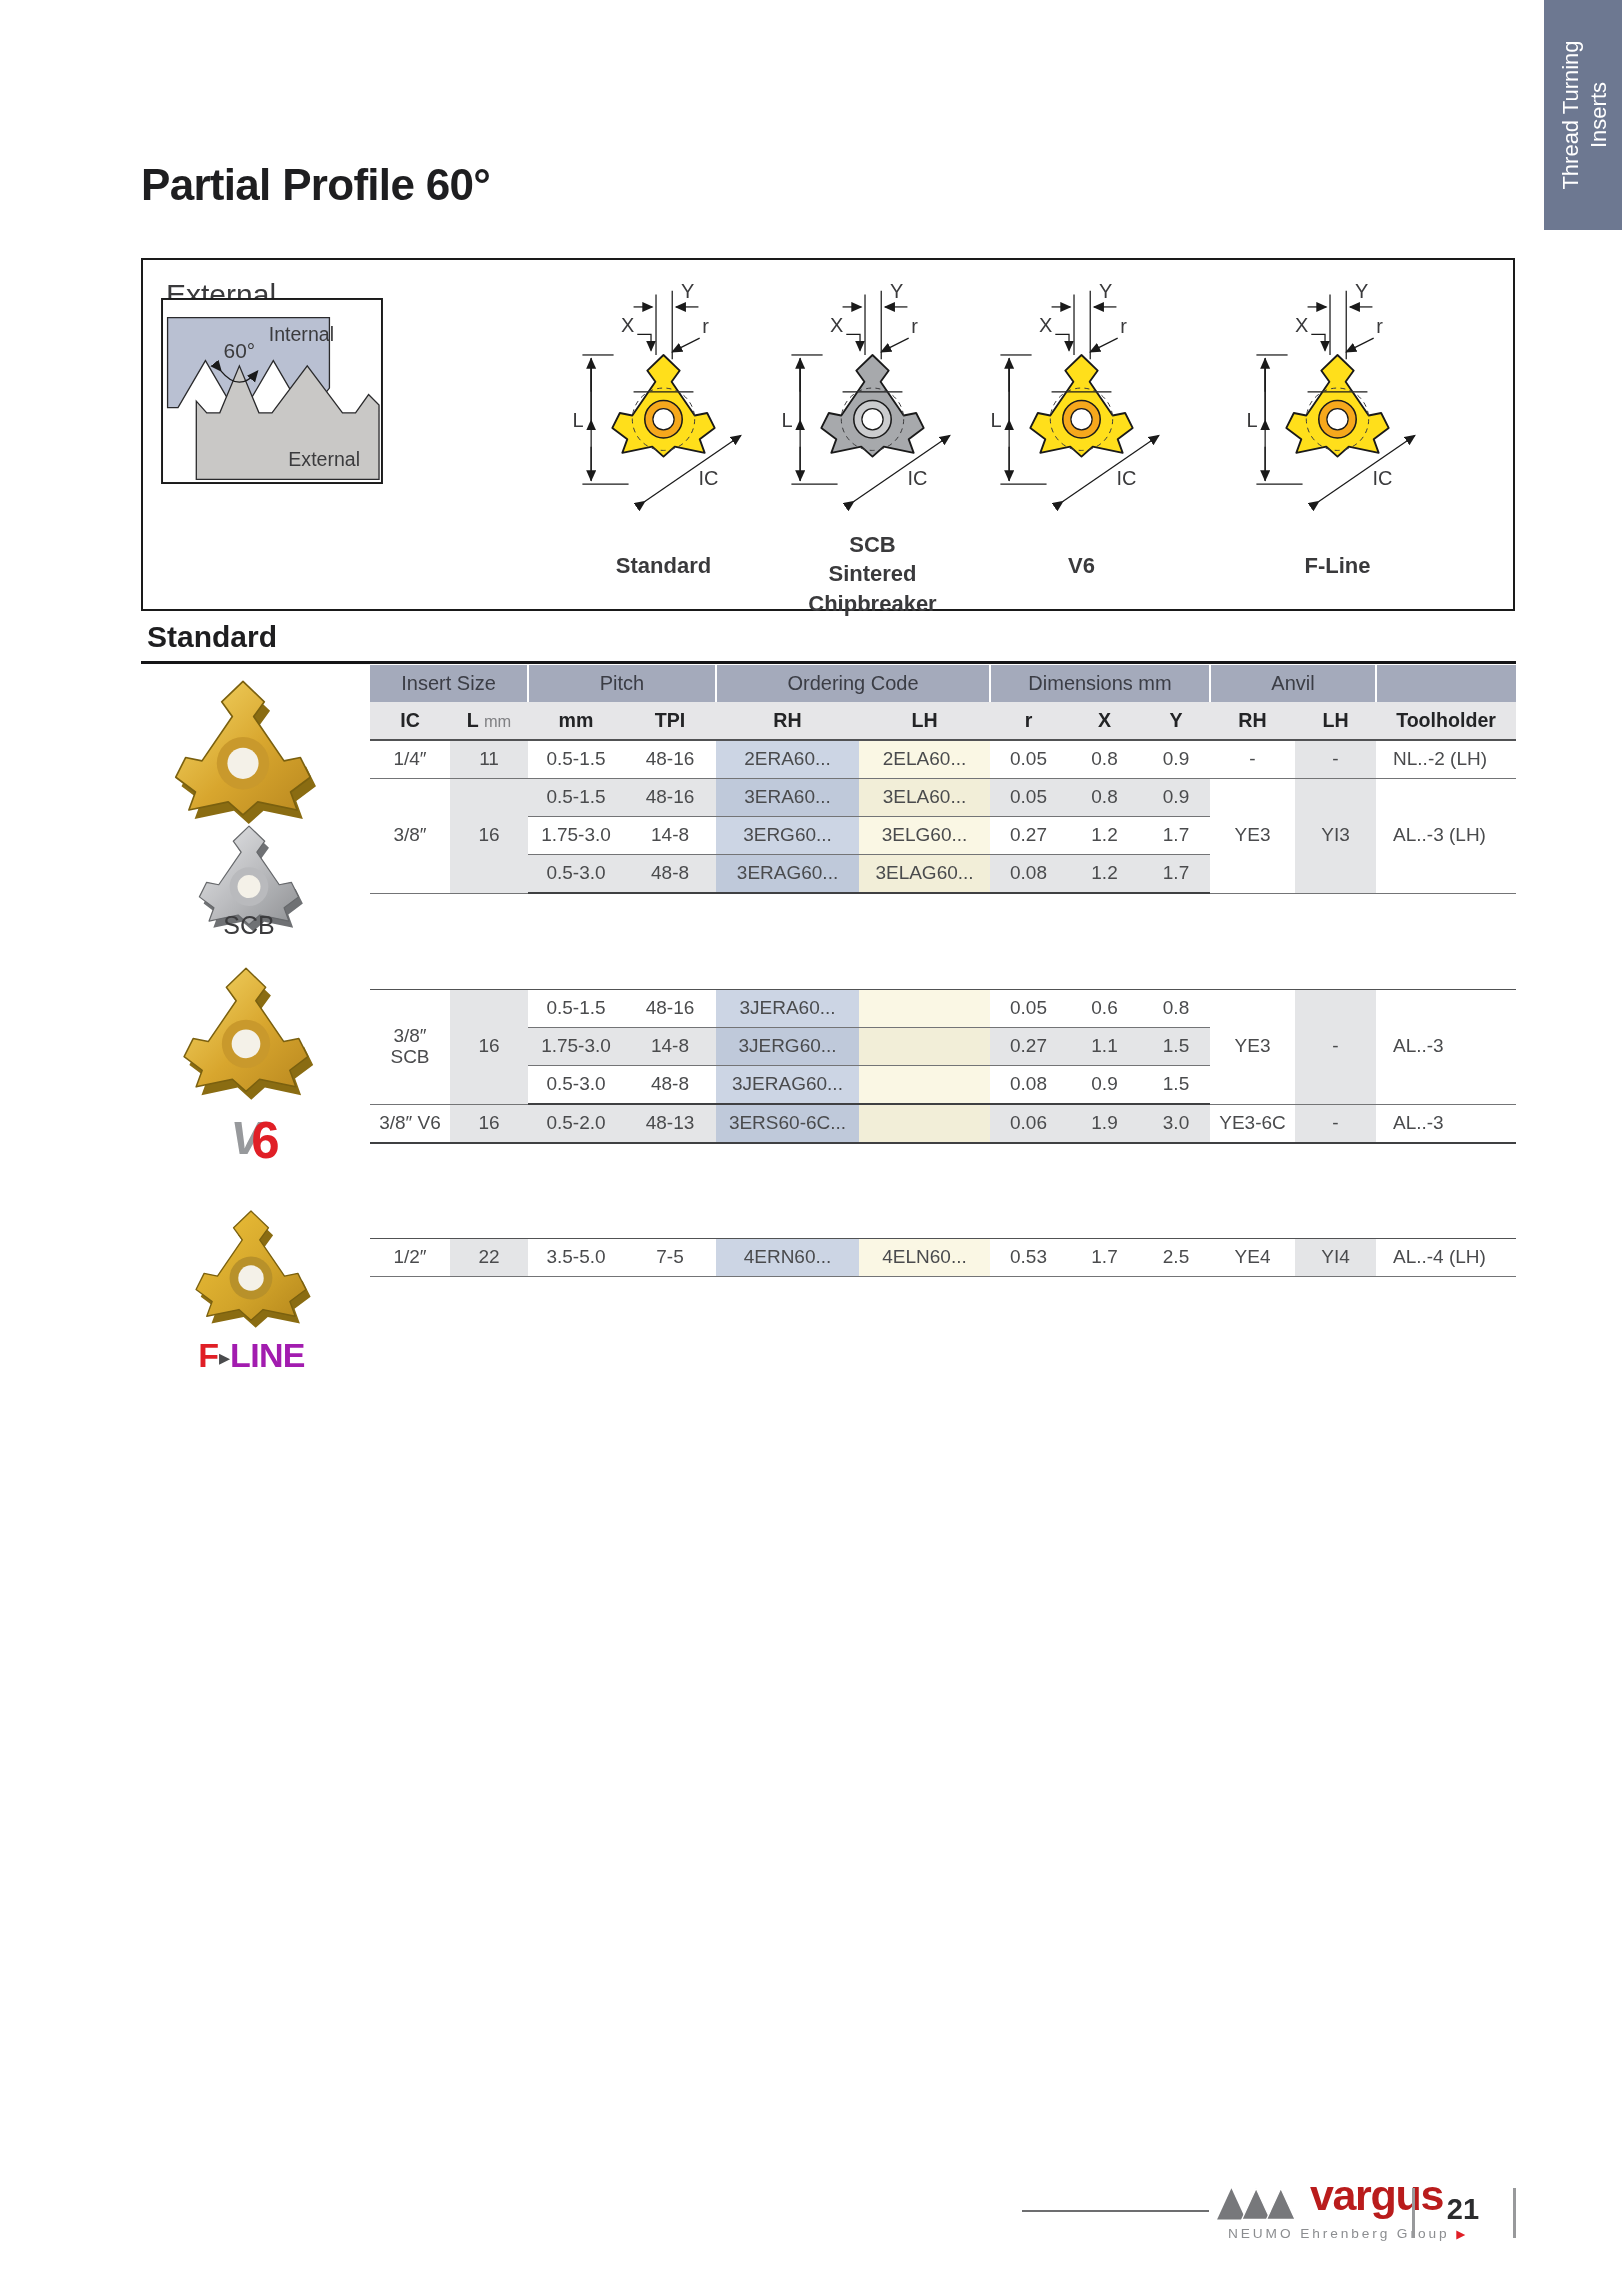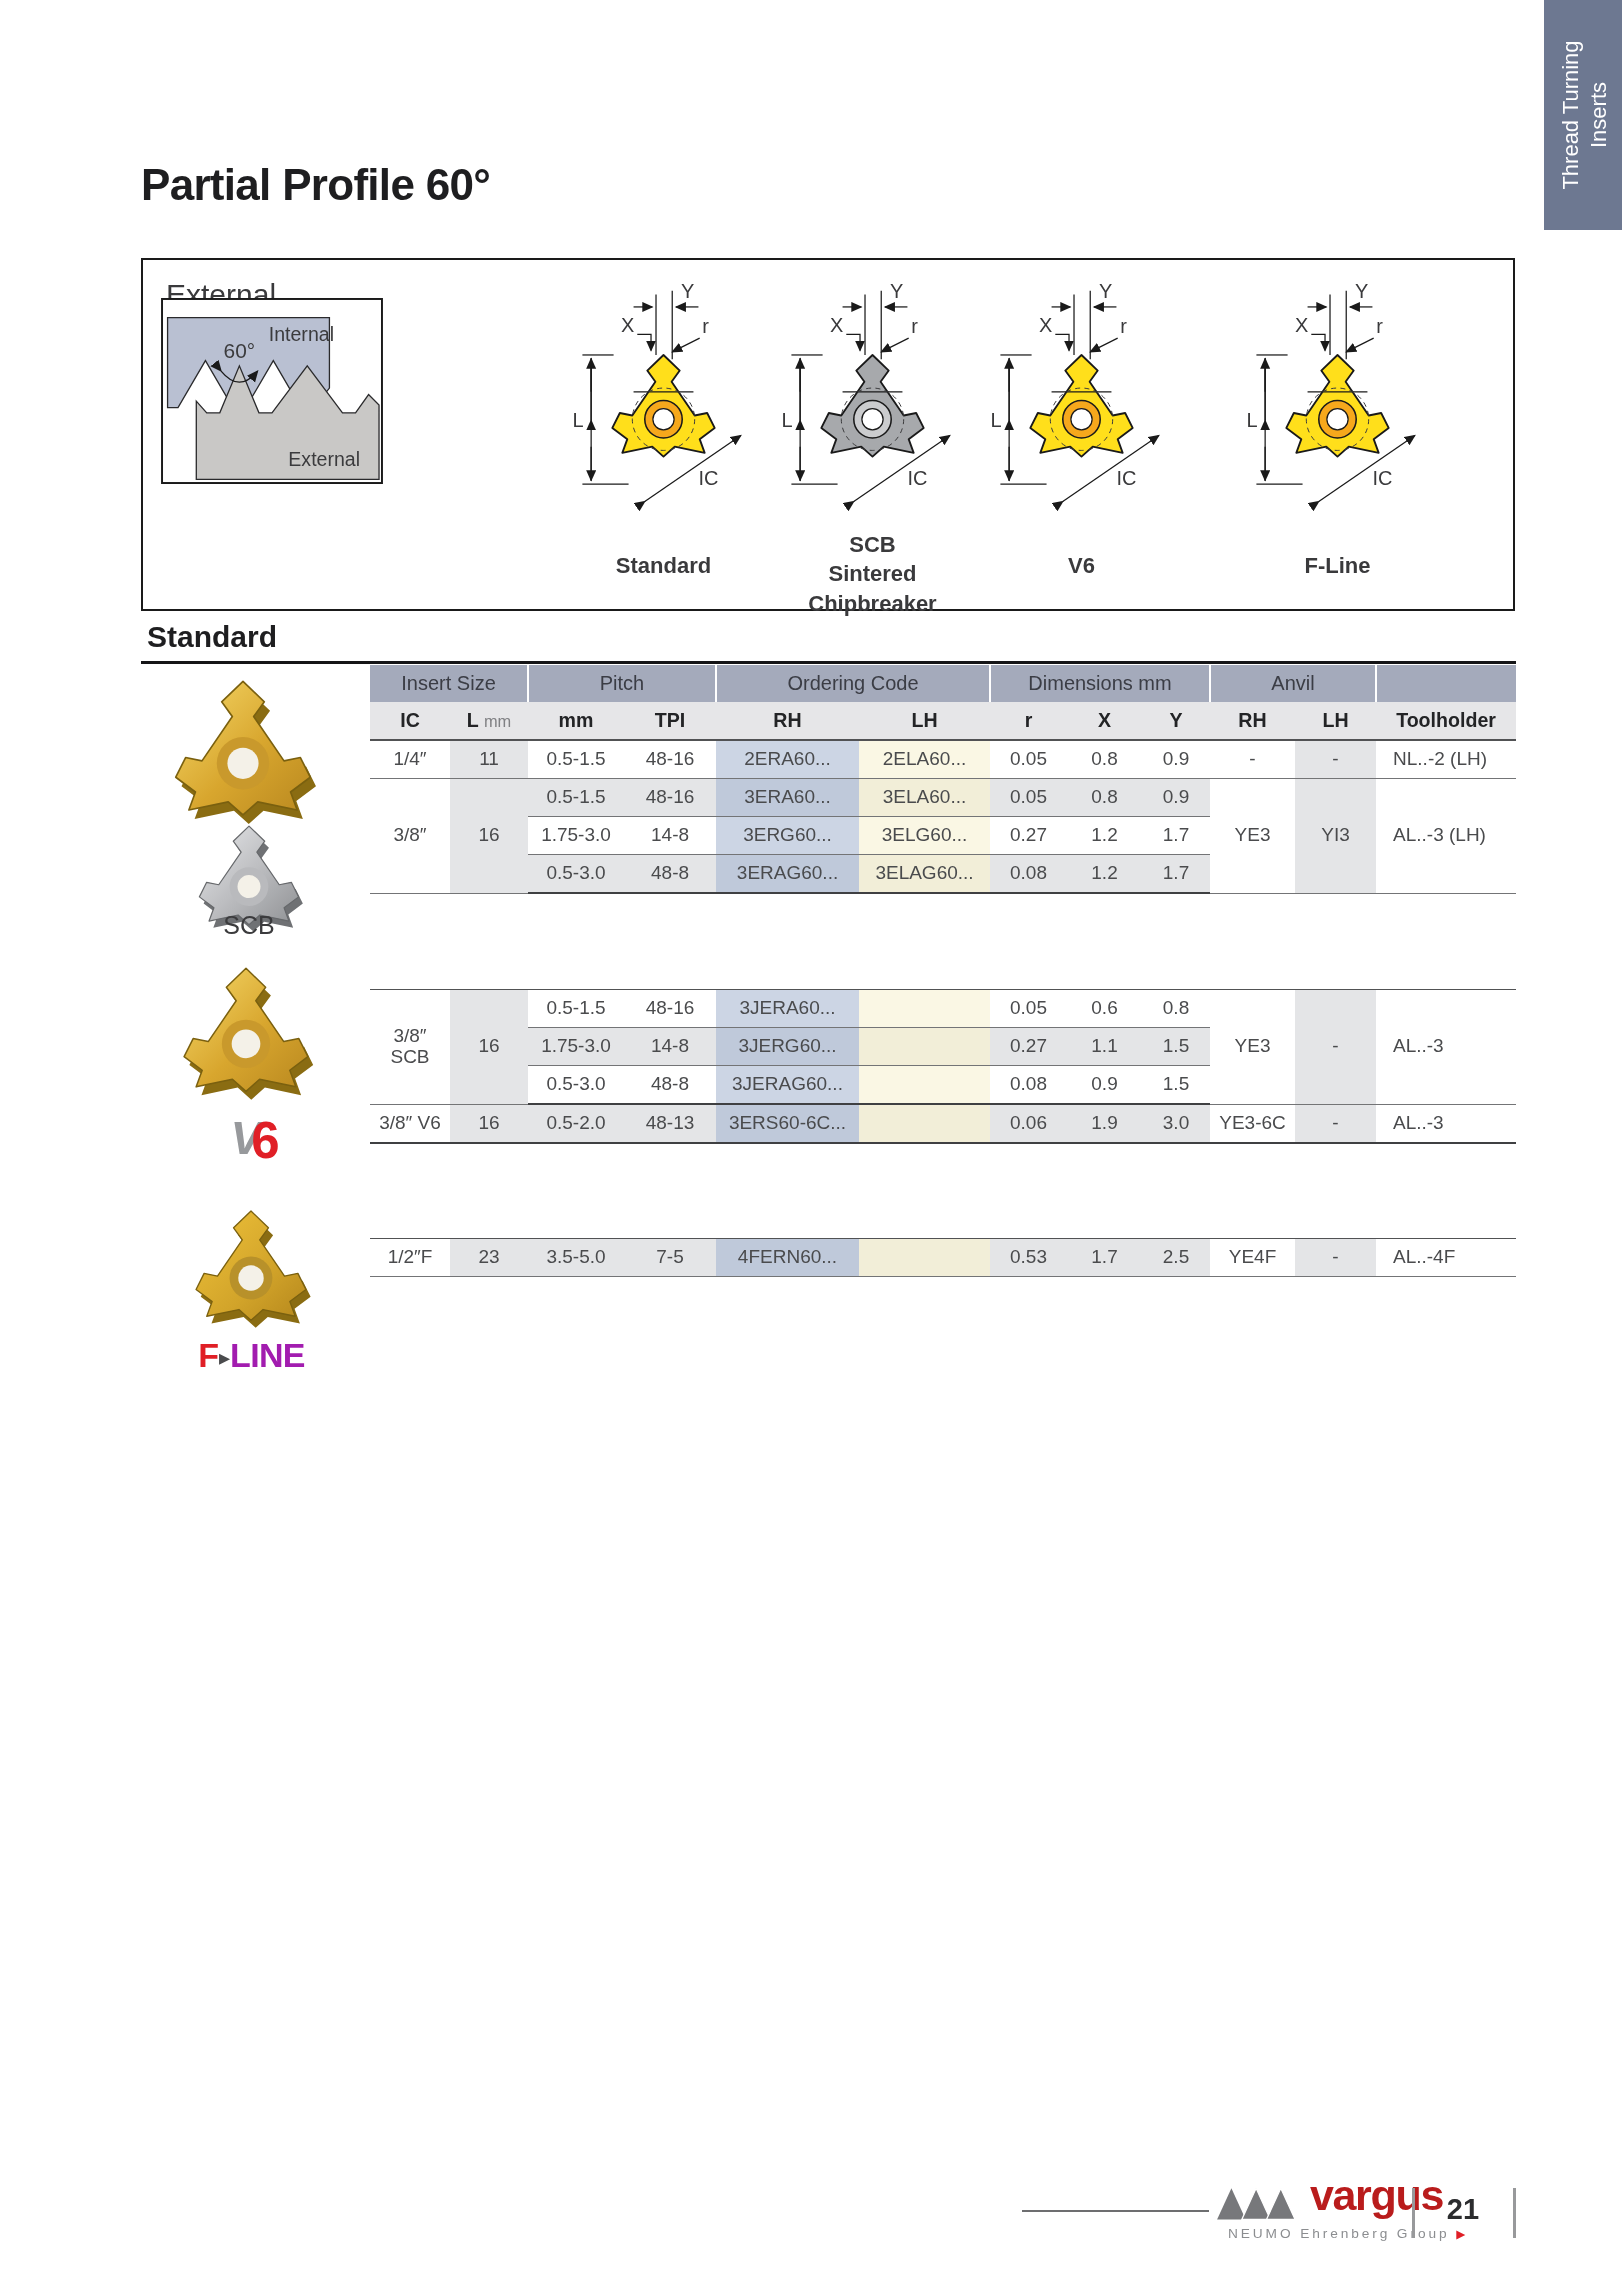--- a/index.html
+++ b/index.html
@@ -385,32 +385,32 @@
         <col style="width:131px">
         <col style="width:77px">
         <col style="width:75px">
       <col style="width:68px">
         <col style="width:85px">
         <col style="width:81px">
         <col style="width:140px">
     </colgroup>
     <tbody>
       <tr class="rb">
-        <td>1/2″F</td>
-        <td class="g">23</td>
-        <td class="g">3.5-5.0</td>
-        <td class="g">7-5</td>
-        <td class="b2">4FERN60...</td>
-        <td class="y2"></td>
-        <td class="g">0.53</td>
-        <td class="g">1.7</td>
-        <td class="g">2.5</td>
-        <td>YE4F</td>
-        <td class="g">-</td>
-        <td class="tl">AL..-4F</td>
+        <td>1/2″</td>
+        <td class="g">22</td>
+        <td>3.5-5.0</td>
+        <td>7-5</td>
+        <td class="b1">4ERN60...</td>
+        <td class="y1">4ELN60...</td>
+        <td>0.53</td>
+        <td>1.7</td>
+        <td>2.5</td>
+        <td>YE4</td>
+        <td class="g">YI4</td>
+        <td class="tl">AL..-4 (LH)</td>
       </tr>
     </tbody>
   </table>
 
   <div class="f-rule"></div>
   <div class="logo-wrap">
     <svg class="logo-tri" width="92" height="39" viewBox="0 0 140 60">
       <path d="M4,56 L26,8 L48,56 Z" fill="#77787b"></path>
       <path d="M42,56 L64,8 L86,56 Z" fill="#77787b" stroke="#ffffff" stroke-width="2"></path>
       <path d="M80,56 L102,8 L124,56 Z" fill="#77787b" stroke="#ffffff" stroke-width="2"></path>

